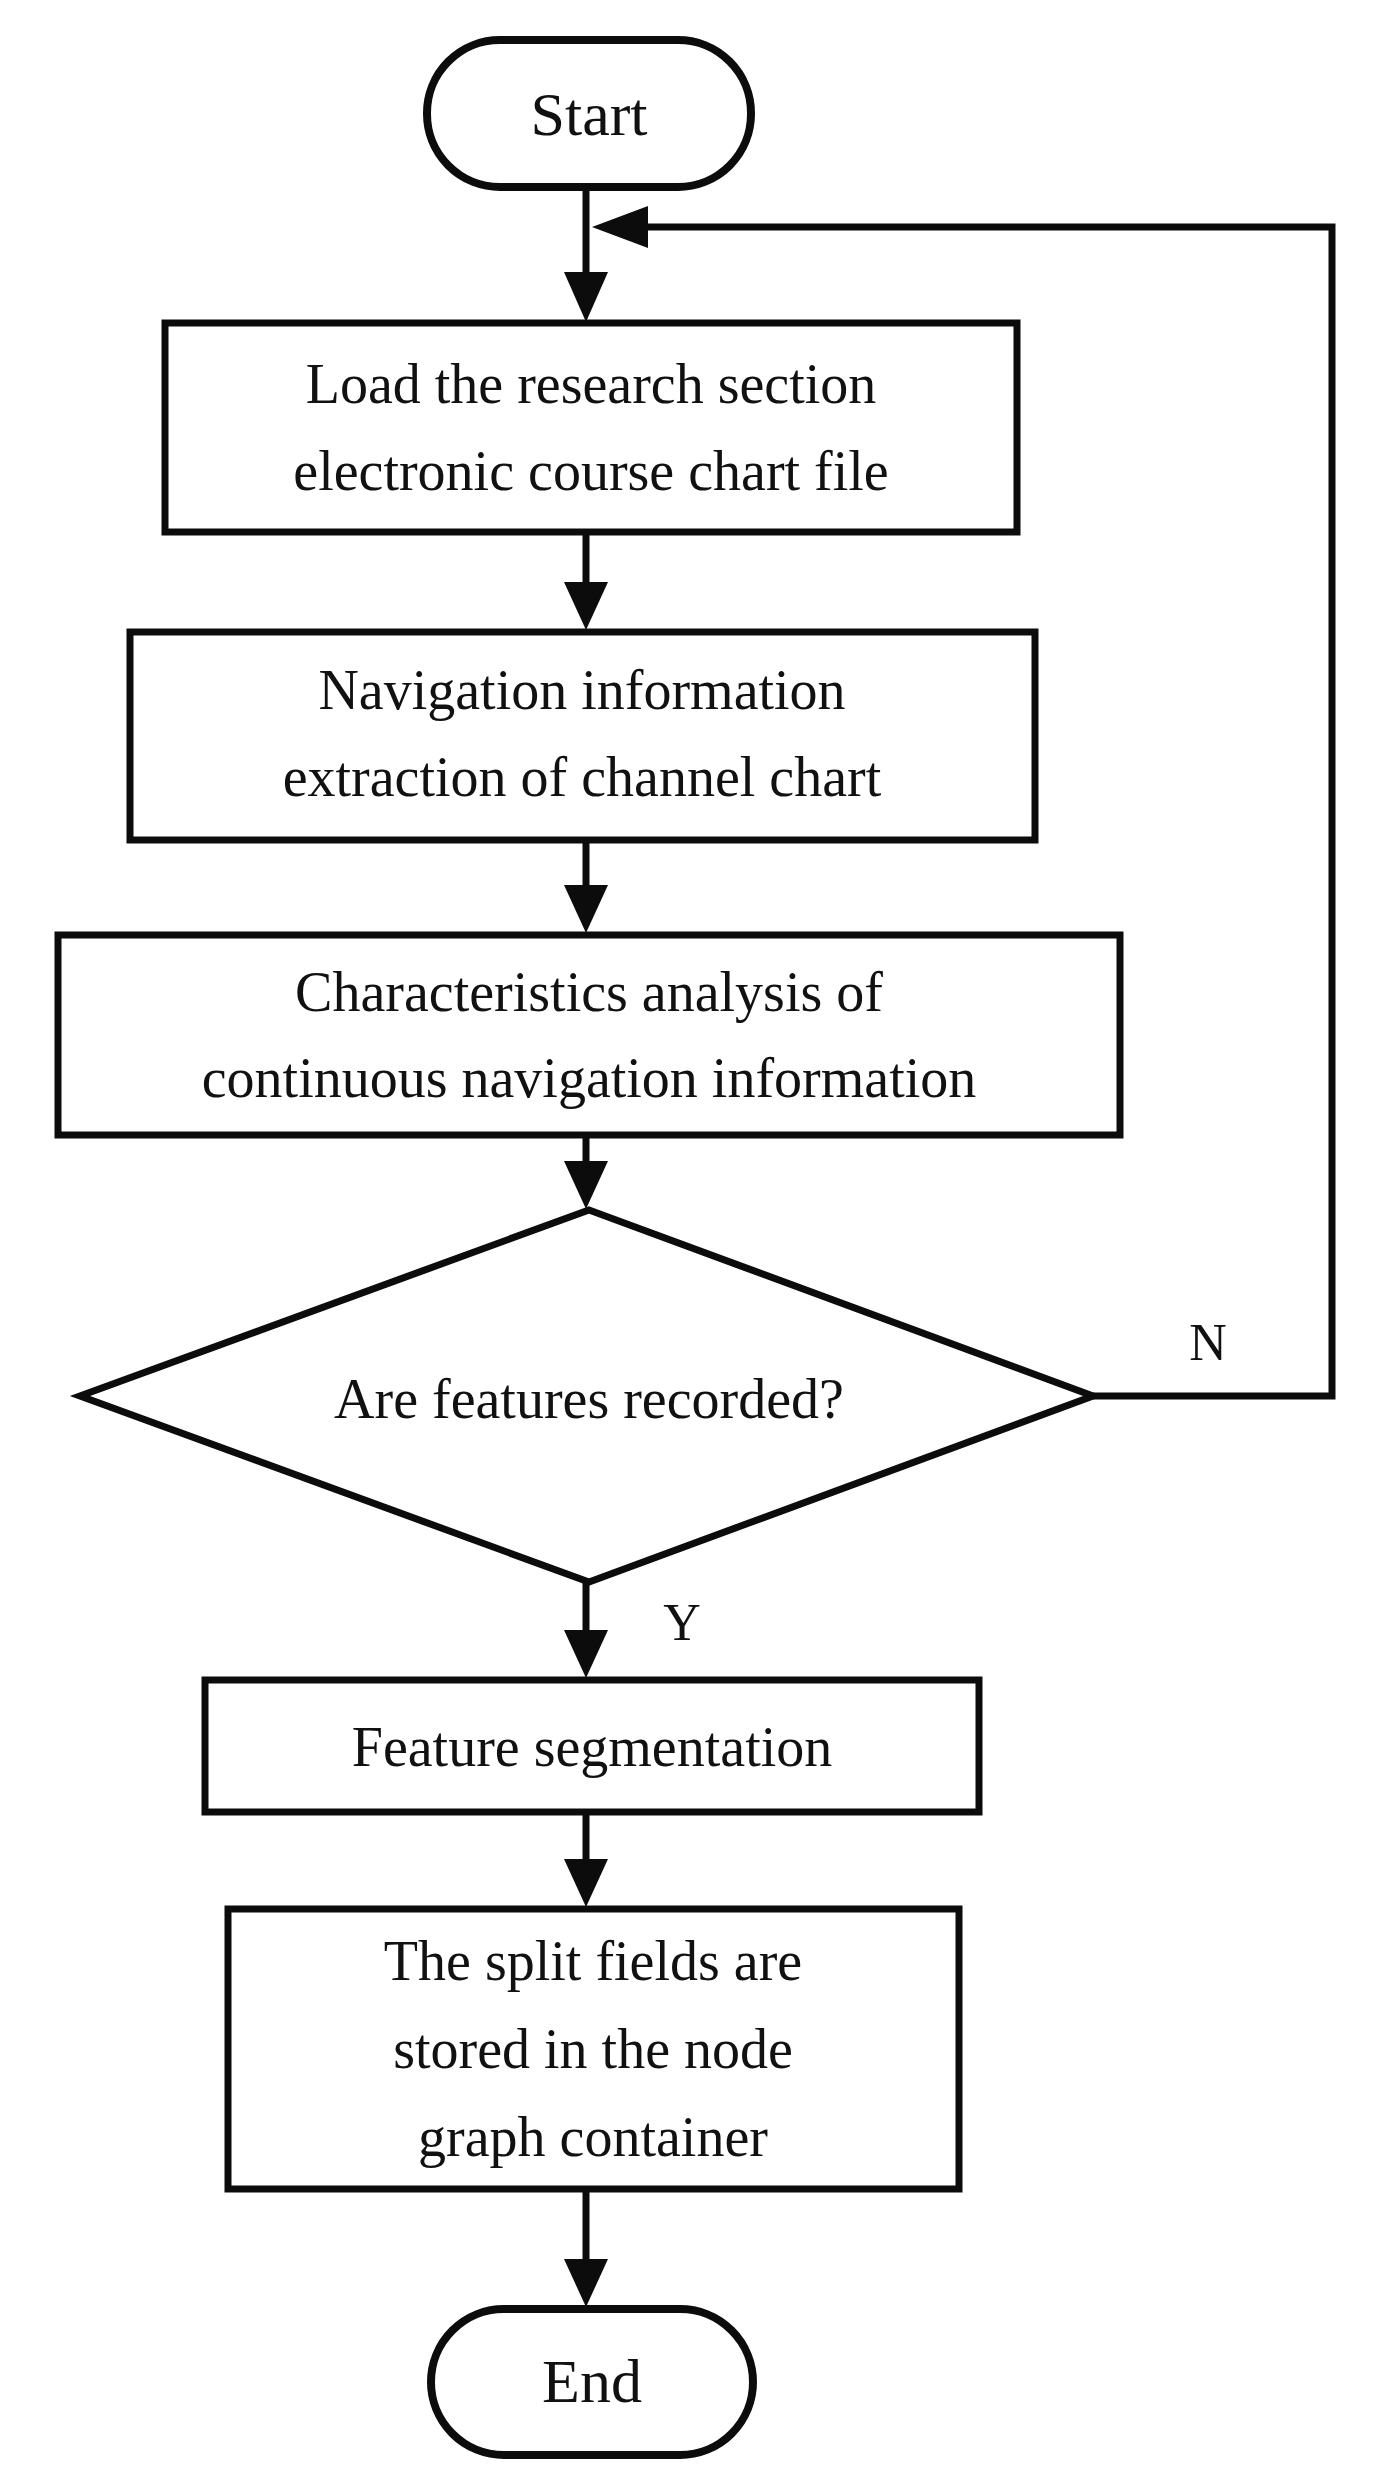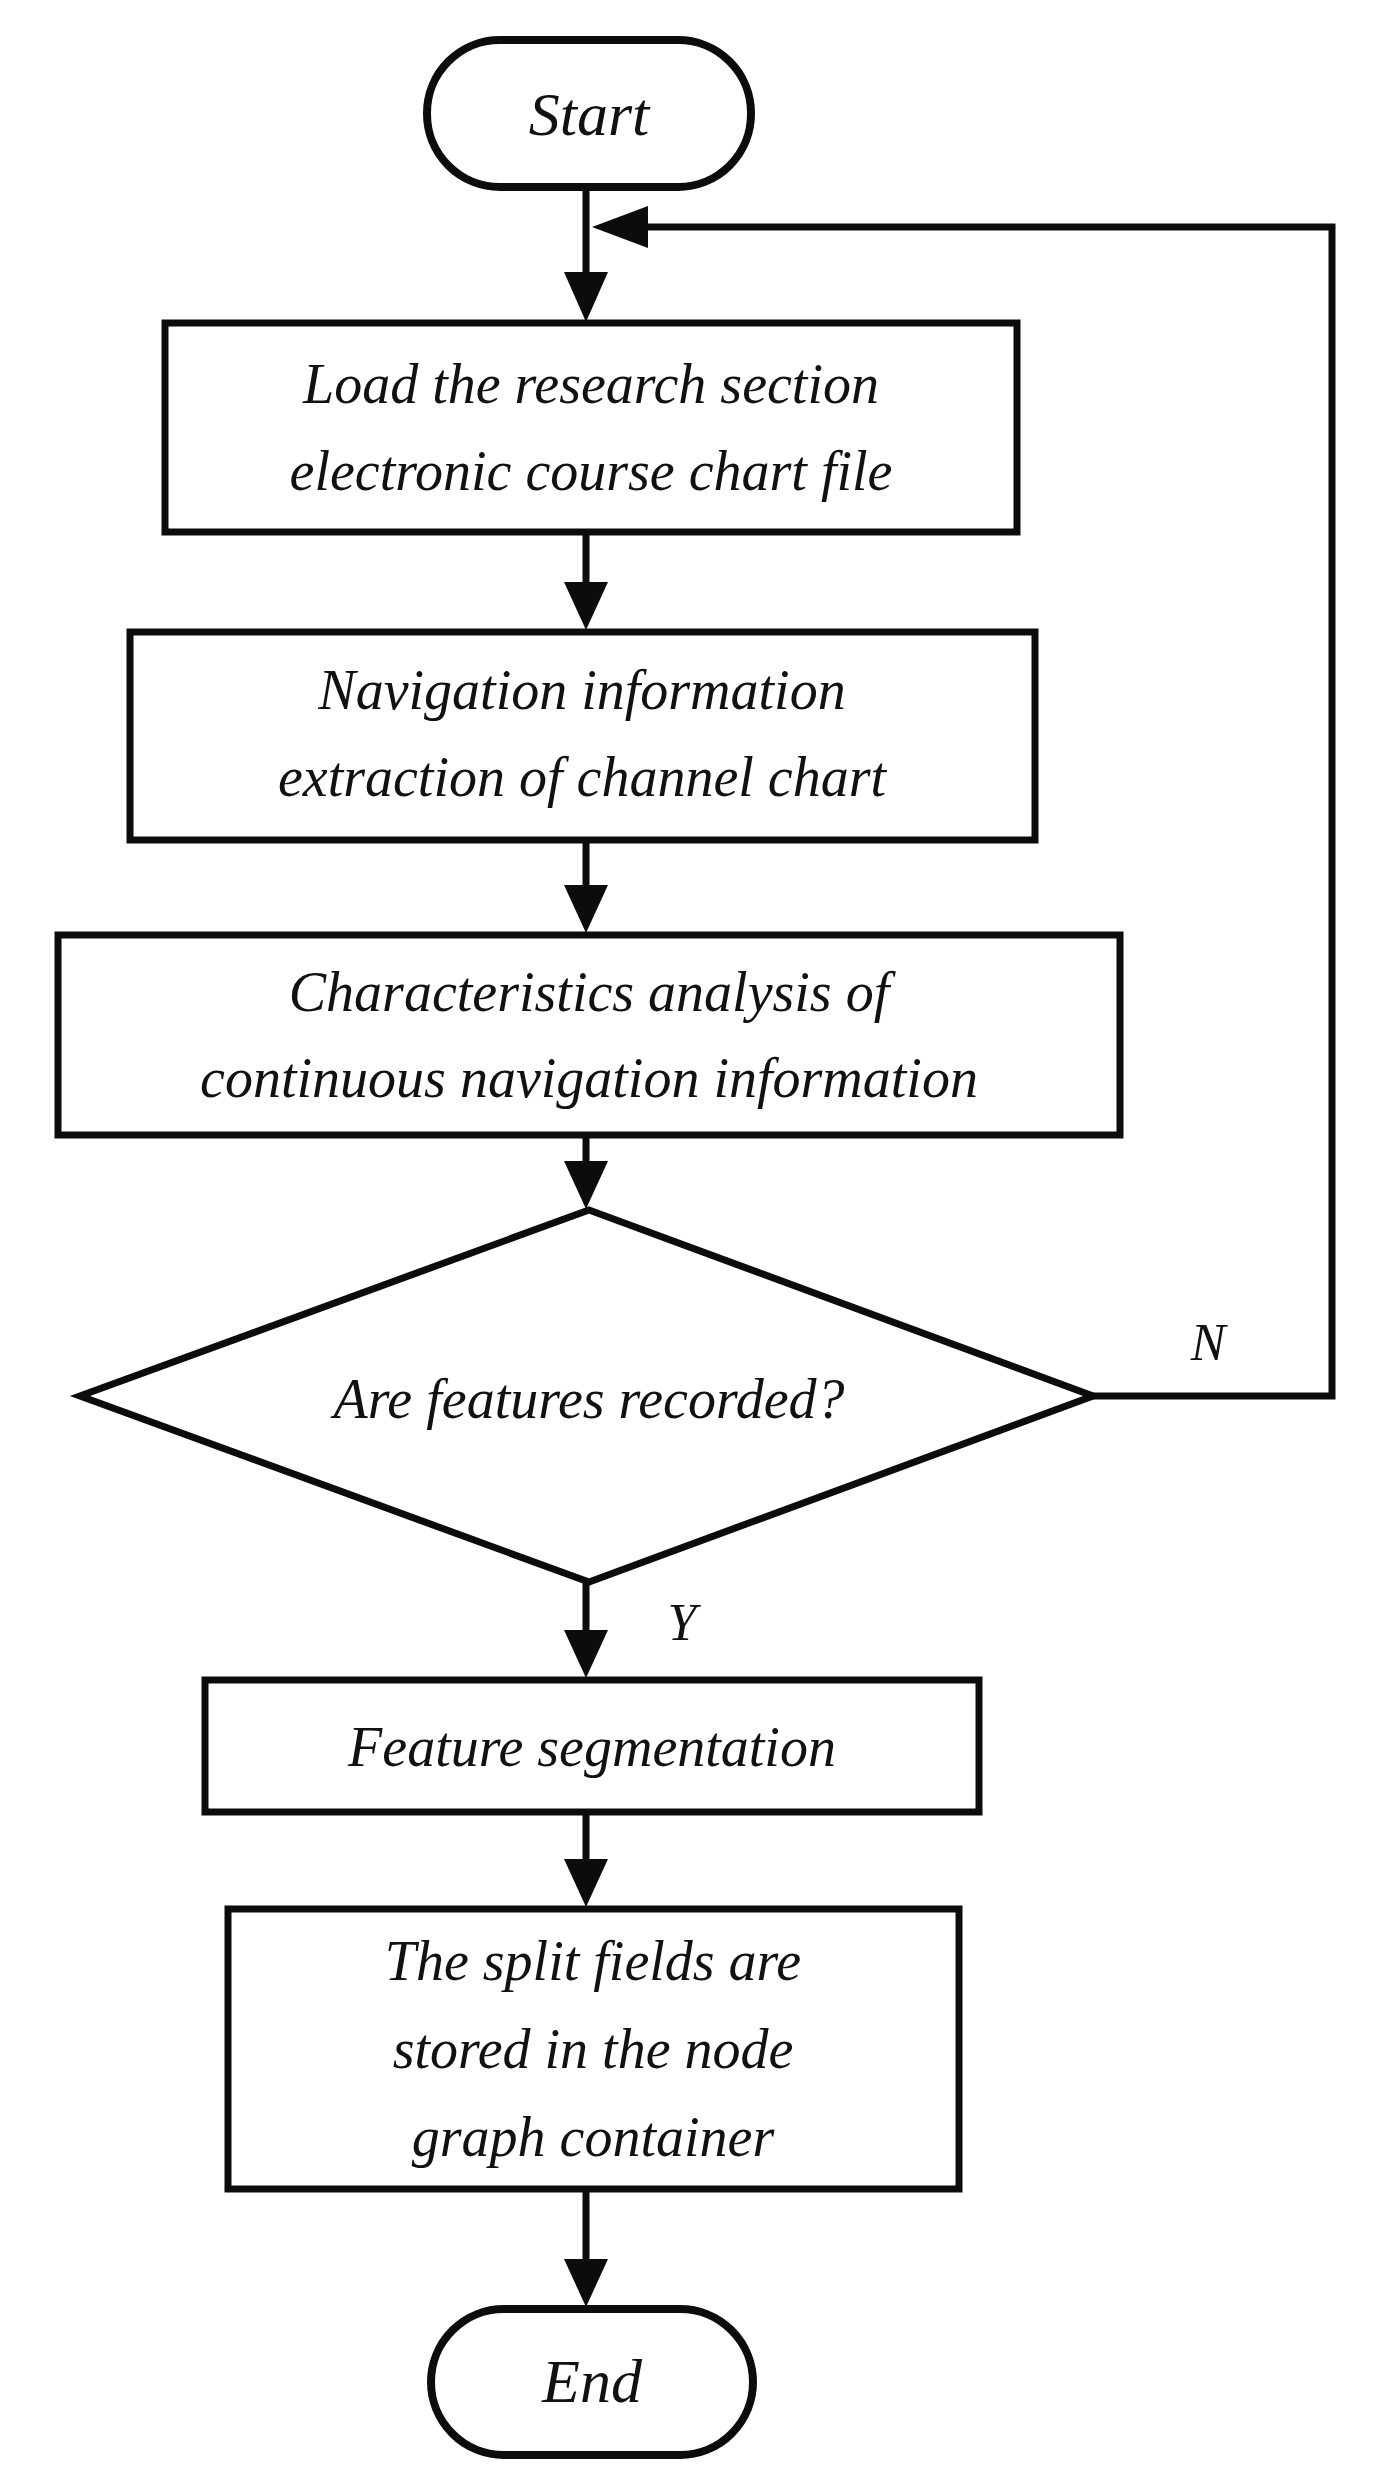--- a/index.html
+++ b/index.html
@@ -6,21 +6,20 @@
     margin: 0;
     padding: 0;
     background: #ffffff;
   }
   .page {
     width: 1375px;
     height: 2470px;
     background: #ffffff;
     position: relative;
     overflow: hidden;
-    font-style: italic;
   }
   svg text {
     font-family: "Liberation Serif", "DejaVu Serif", serif;
     fill: #111111;
   }
   .node-shape {
     fill: #ffffff;
     stroke: #0c0c0c;
   }
   .flow-line {

